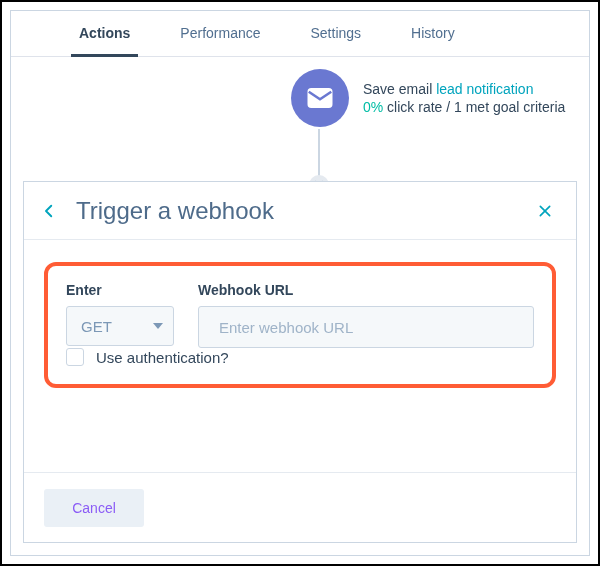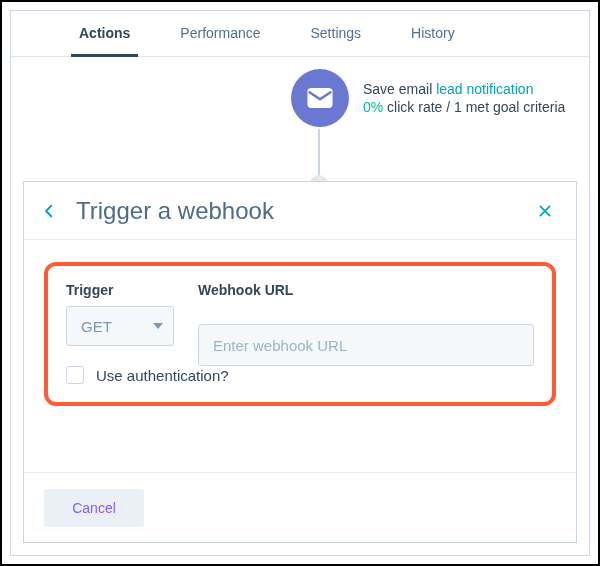--- a/index.html
+++ b/index.html
@@ -135,23 +135,22 @@
     background:#f5f8fa; cursor:pointer;
   }
   .select .caret {
     width:0;height:0;border-left:5px solid transparent;border-right:5px solid transparent;
     border-top:6px solid #7c98b6;
   }
 
   .input {
     height:42px; width:100%;
     border:1px solid #cbd6e2; border-radius:3px;
-    padding:0 14px; font-size:15px; color:#33475b;
+    padding:0 20px; font-size:15px; color:#33475b;
     background:#f5f8fa;
-    margin-top:18px;
   }
   .input::placeholder { color:#9fb3c8; }
 
   .check-row {
     display:flex; align-items:center; gap:12px;
     font-size:15px; color:#33475b; cursor:pointer;
   }
   .checkbox {
     width:18px; height:18px; border:1px solid #cbd6e2; border-radius:3px; background:#fff;
   }
@@ -228,21 +227,21 @@
         <svg viewBox="0 0 24 24" width="16" height="16">
             <path d="M5 5l14 14M19 5L5 19" stroke="#00a4bd" stroke-width="2.5" stroke-linecap="round"></path>
           </svg>
       </span>
     </div>
 
     <div class="panel-body">
       <div class="hl-box">
         <div class="form-row">
           <div class="method-col">
-            <div class="field-label">Trigger</div>
+            <div class="field-label">Enter</div>
             <div class="select">
               <span>GET</span>
               <span class="caret"></span>
             </div>
           </div>
           <div class="url-col">
             <div class="field-label">Webhook URL</div>
             <input class="input" type="text" placeholder="Enter webhook URL" style="">
           </div>
         </div>

